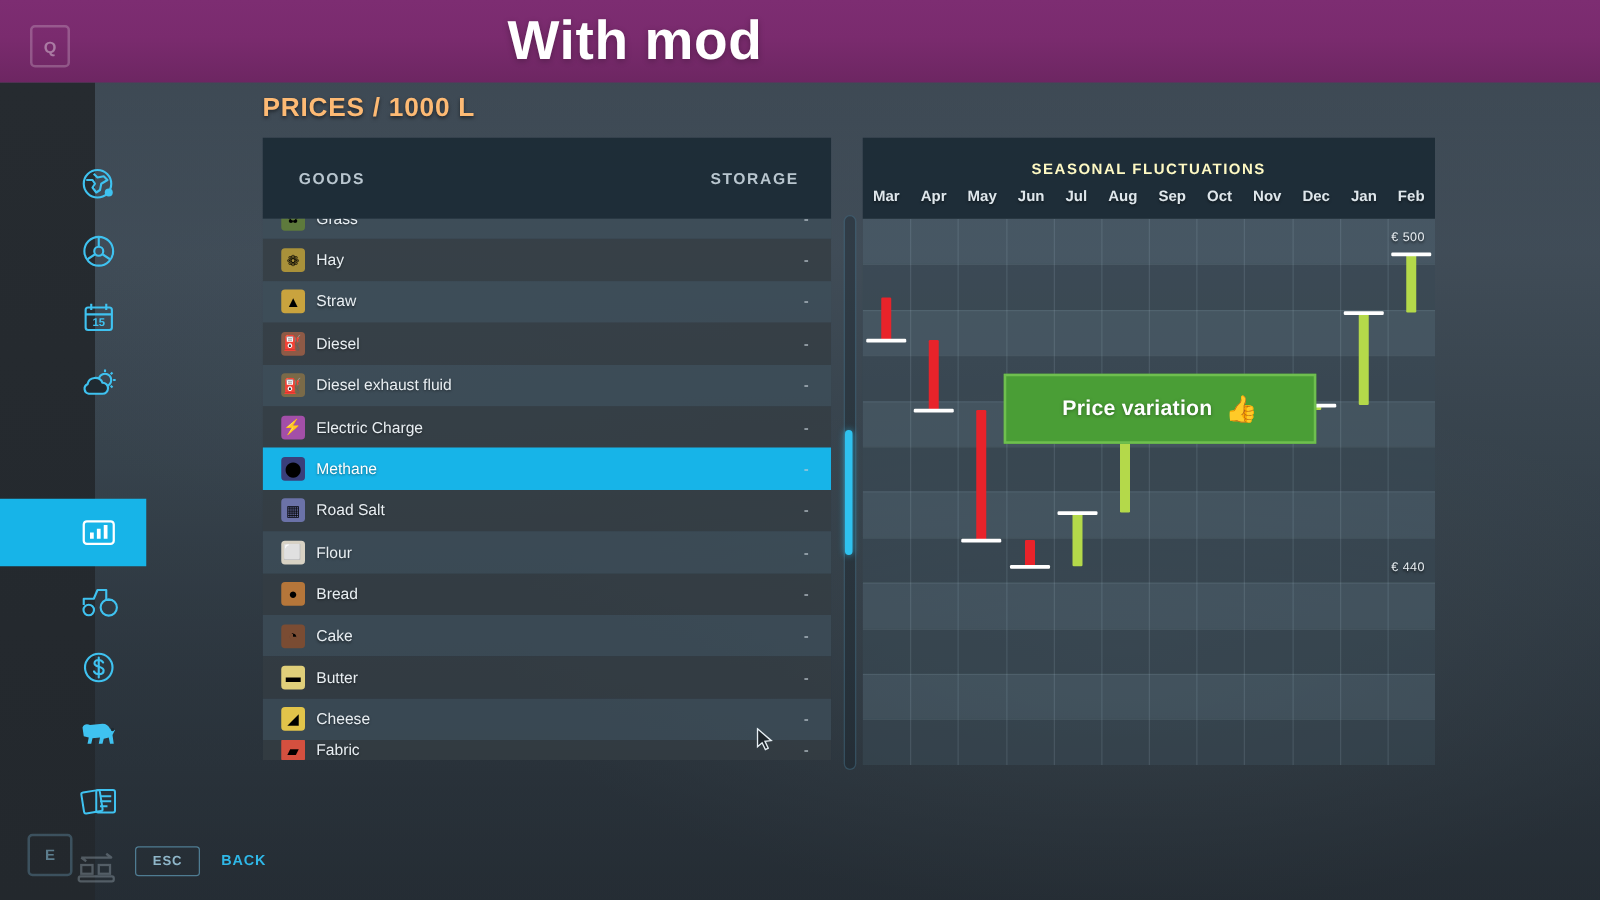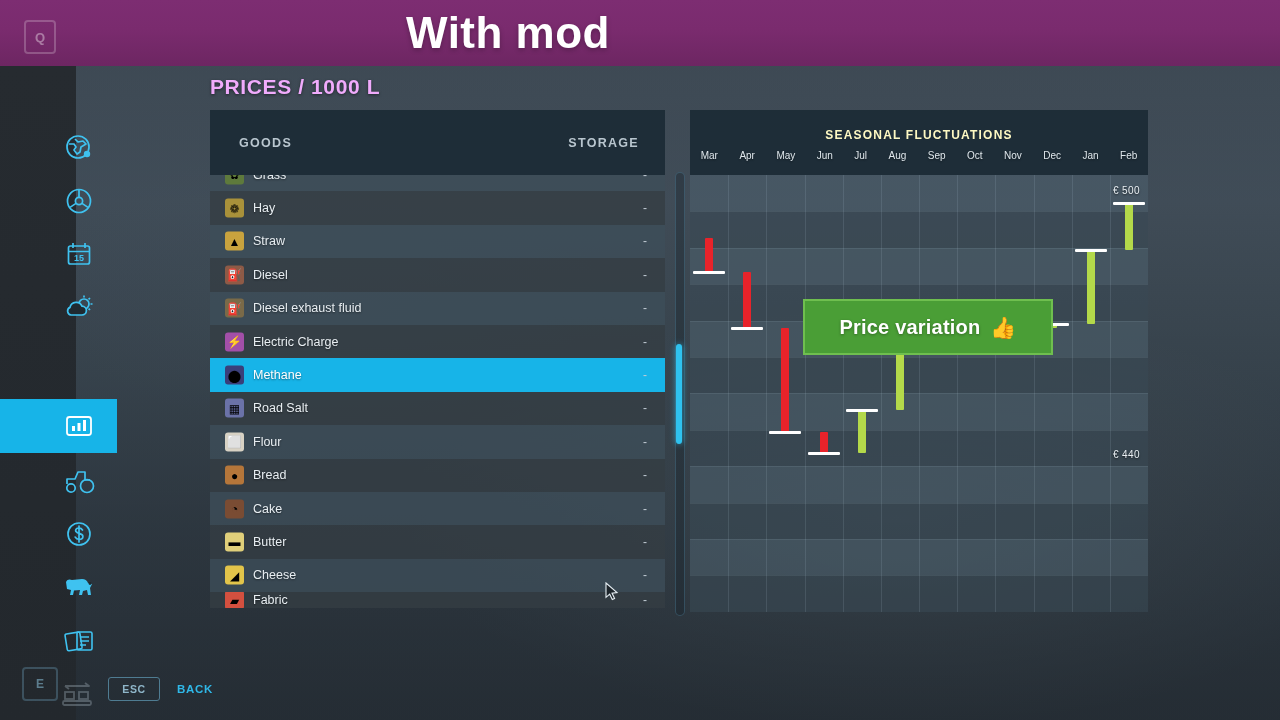--- a/index.html
+++ b/index.html
@@ -59,21 +59,21 @@
   .key-e{
     position:absolute;left:22px;top:601px;width:32px;height:30px;
     border:2px solid rgba(120,180,210,.30);border-radius:4px;
     display:flex;align-items:center;justify-content:center;
     color:rgba(140,195,220,.55);font-size:12px;font-weight:bold;
   }
 
   
   .page-title{
     position:absolute;left:210px;top:75px;
-    color:#f0abfc;font-size:21px;font-weight:bold;letter-spacing:.6px;
+    color:#fdba74;font-size:21px;font-weight:bold;letter-spacing:.6px;
     text-shadow:0 1px 3px rgba(0,0,0,.5);
     z-index:20;
   }
 
   
   .goods-panel{
     position:absolute;left:210px;top:110px;width:455px;height:502px;
     z-index:20;overflow:hidden;
   }
   .goods-head{
@@ -139,21 +139,21 @@
   .chart-head .ch-title{
     position:absolute;left:0;top:18px;width:458px;text-align:center;
     color:#fef9c3;font-size:12px;font-weight:bold;letter-spacing:1.2px;
   }
   .months{
     position:absolute;left:0;top:40px;width:458px;height:22px;
     display:flex;
   }
   .months .m{
     flex:1 0 auto;text-align:center;
-    color:#dfe7ec;font-size:10px;font-weight:normal;
+    color:#dfe7ec;font-size:12px;font-weight:bold;
     text-shadow:0 1px 2px rgba(0,0,0,.4);
   }
   .plot{
     position:relative;width:458px;height:437px;
     background:rgba(70,88,100,.42);
     overflow:hidden;
   }
   .band{position:absolute;left:0;width:458px;height:36.4px;}
   .band.a{background:rgba(84,104,117,.30);}
   .band.b{background:rgba(48,60,70,.30);}
@@ -172,21 +172,21 @@
   }
 
   
   .annot{
     position:absolute;left:113px;top:124px;width:246px;height:52px;
     background:#4a9e36;border:2px solid #6fbf4f;
     display:flex;align-items:center;justify-content:center;gap:10px;
     z-index:12;
   }
   .annot .txt{
-    color:#ffffff;font-size:20px;font-weight:bold;letter-spacing:.2px;
+    color:#ffffff;font-size:17px;font-weight:bold;letter-spacing:.2px;
     text-shadow:0 1px 3px rgba(0,0,0,.35);
   }
   .annot .thumb{font-size:21px;line-height:1;}
 
   
   .hotbar{
     position:absolute;left:0;bottom:0;width:1280px;height:60px;
     background:rgba(36,42,48,.0);z-index:25;
   }
   .hk{position:absolute;display:flex;align-items:center;gap:9px;}

